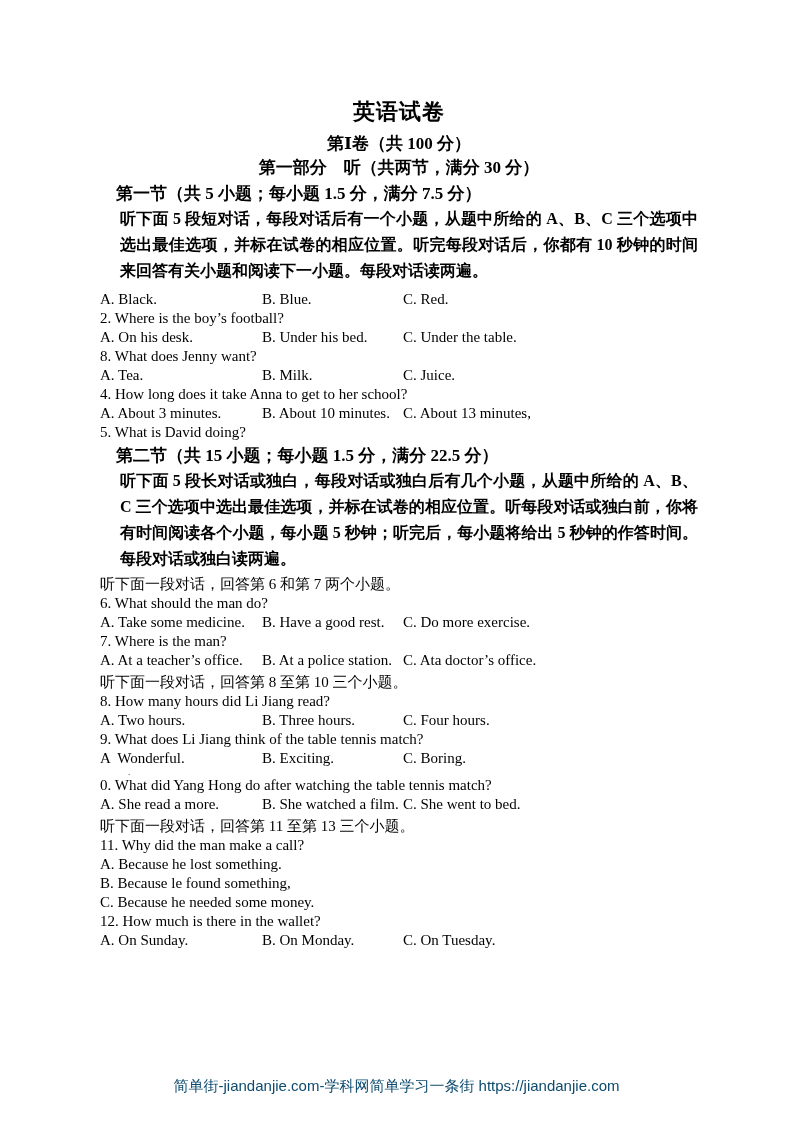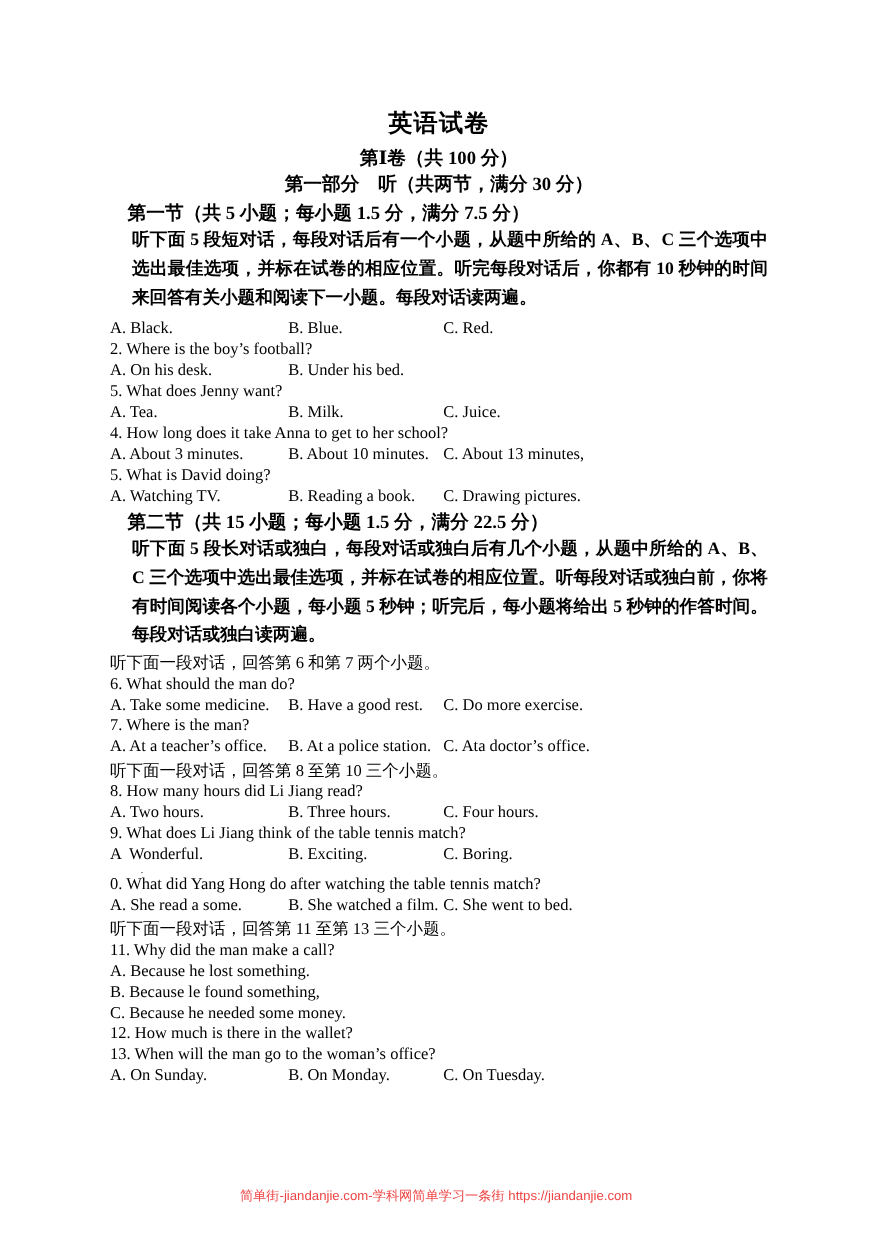--- a/index.html
+++ b/index.html
@@ -53,22 +53,22 @@
     line-height:19px; margin-top:3px;
   }
   .stray-dot {
     font-size:9px; line-height:8px;
     height:8px; padding-left:28px;
   }
   .footer-watermark {
     position:absolute; left:0; right:0; bottom:26px;
     text-align:center;
     font-family:"Liberation Sans","DejaVu Sans",sans-serif;
-    font-size:12px;
-    color:#ef4444;
+    font-size:15px;
+    color:#0c4a6e;
   }
 </style>
 </head>
 <body>
 
 <div class="page">
   <div class="content">
 
     <div class="doc-title">英语试卷</div>
     <div class="volume-heading">第Ⅰ卷（共 100 分）</div>
@@ -83,45 +83,41 @@
           <span>A. Black.</span>
           <span>B. Blue.</span>
           <span>C. Red.</span>
         </div>
       </div>
       <div>
         <div class="qline">2. Where is the boy’s football?</div>
         <div class="opts">
           <span>A. On his desk.</span>
           <span>B. Under his bed.</span>
+          <span>C. Under the table.</span>
         </div>
       </div>
       <div>
-        <div class="qline">5. What does Jenny want?</div>
+        <div class="qline">8. What does Jenny want?</div>
         <div class="opts">
           <span>A. Tea.</span>
           <span>B. Milk.</span>
           <span>C. Juice.</span>
         </div>
       </div>
       <div>
         <div class="qline">4. How long does it take Anna to get to her school?</div>
         <div class="opts">
           <span>A. About 3 minutes.</span>
           <span>B. About 10 minutes.</span>
           <span>C. About 13 minutes,</span>
         </div>
       </div>
       <div>
         <div class="qline">5. What is David doing?</div>
-        <div class="opts">
-          <span>A. Watching TV.</span>
-          <span>B. Reading a book.</span>
-          <span>C. Drawing pictures.</span>
-        </div>
       </div>
     </div>
 
     <div class="sec-heading">第二节（共 15 小题；每小题 1.5 分，满分 22.5 分）</div>
     <div class="para">听下面 5 段长对话或独白，每段对话或独白后有几个小题，从题中所给的 A、B、C 三个选项中选出最佳选项，并标在试卷的相应位置。听每段对话或独白前，你将有时间阅读各个小题，每小题 5 秒钟；听完后，每小题将给出 5 秒钟的作答时间。每段对话或独白读两遍。</div>
 
     <div class="dialog-intro">听下面一段对话，回答第 6 和第 7 两个小题。</div>
     <div>
       <div class="qline">6. What should the man do?</div>
       <div class="opts">
@@ -153,38 +149,37 @@
       <div class="opts">
         <span>A  Wonderful.</span>
         <span>B. Exciting.</span>
         <span>C. Boring.</span>
       </div>
     </div>
     <div class="stray-dot">.</div>
     <div>
       <div class="qline">0. What did Yang Hong do after watching the table tennis match?</div>
       <div class="opts">
-        <span>A. She read a some.</span>
+        <span>A. She read a more.</span>
         <span>B. She watched a film.</span>
         <span>C. She went to bed.</span>
       </div>
     </div>
 
     <div class="dialog-intro">听下面一段对话，回答第 11 至第 13 三个小题。</div>
     <div>
       <div class="qline">11. Why did the man make a call?</div>
       <div class="qline">A. Because he lost something.</div>
       <div class="qline">B. Because le found something,</div>
       <div class="qline">C. Because he needed some money.</div>
     </div>
     <div>
       <div class="qline">12. How much is there in the wallet?</div>
     </div>
     <div>
-      <div class="qline">13. When will the man go to the woman’s office?</div>
       <div class="opts">
         <span>A. On Sunday.</span>
         <span>B. On Monday.</span>
         <span>C. On Tuesday.</span>
       </div>
     </div>
 
   </div>
 
   <div class="footer-watermark">简单街-jiandanjie.com-学科网简单学习一条街 https://jiandanjie.com</div>

